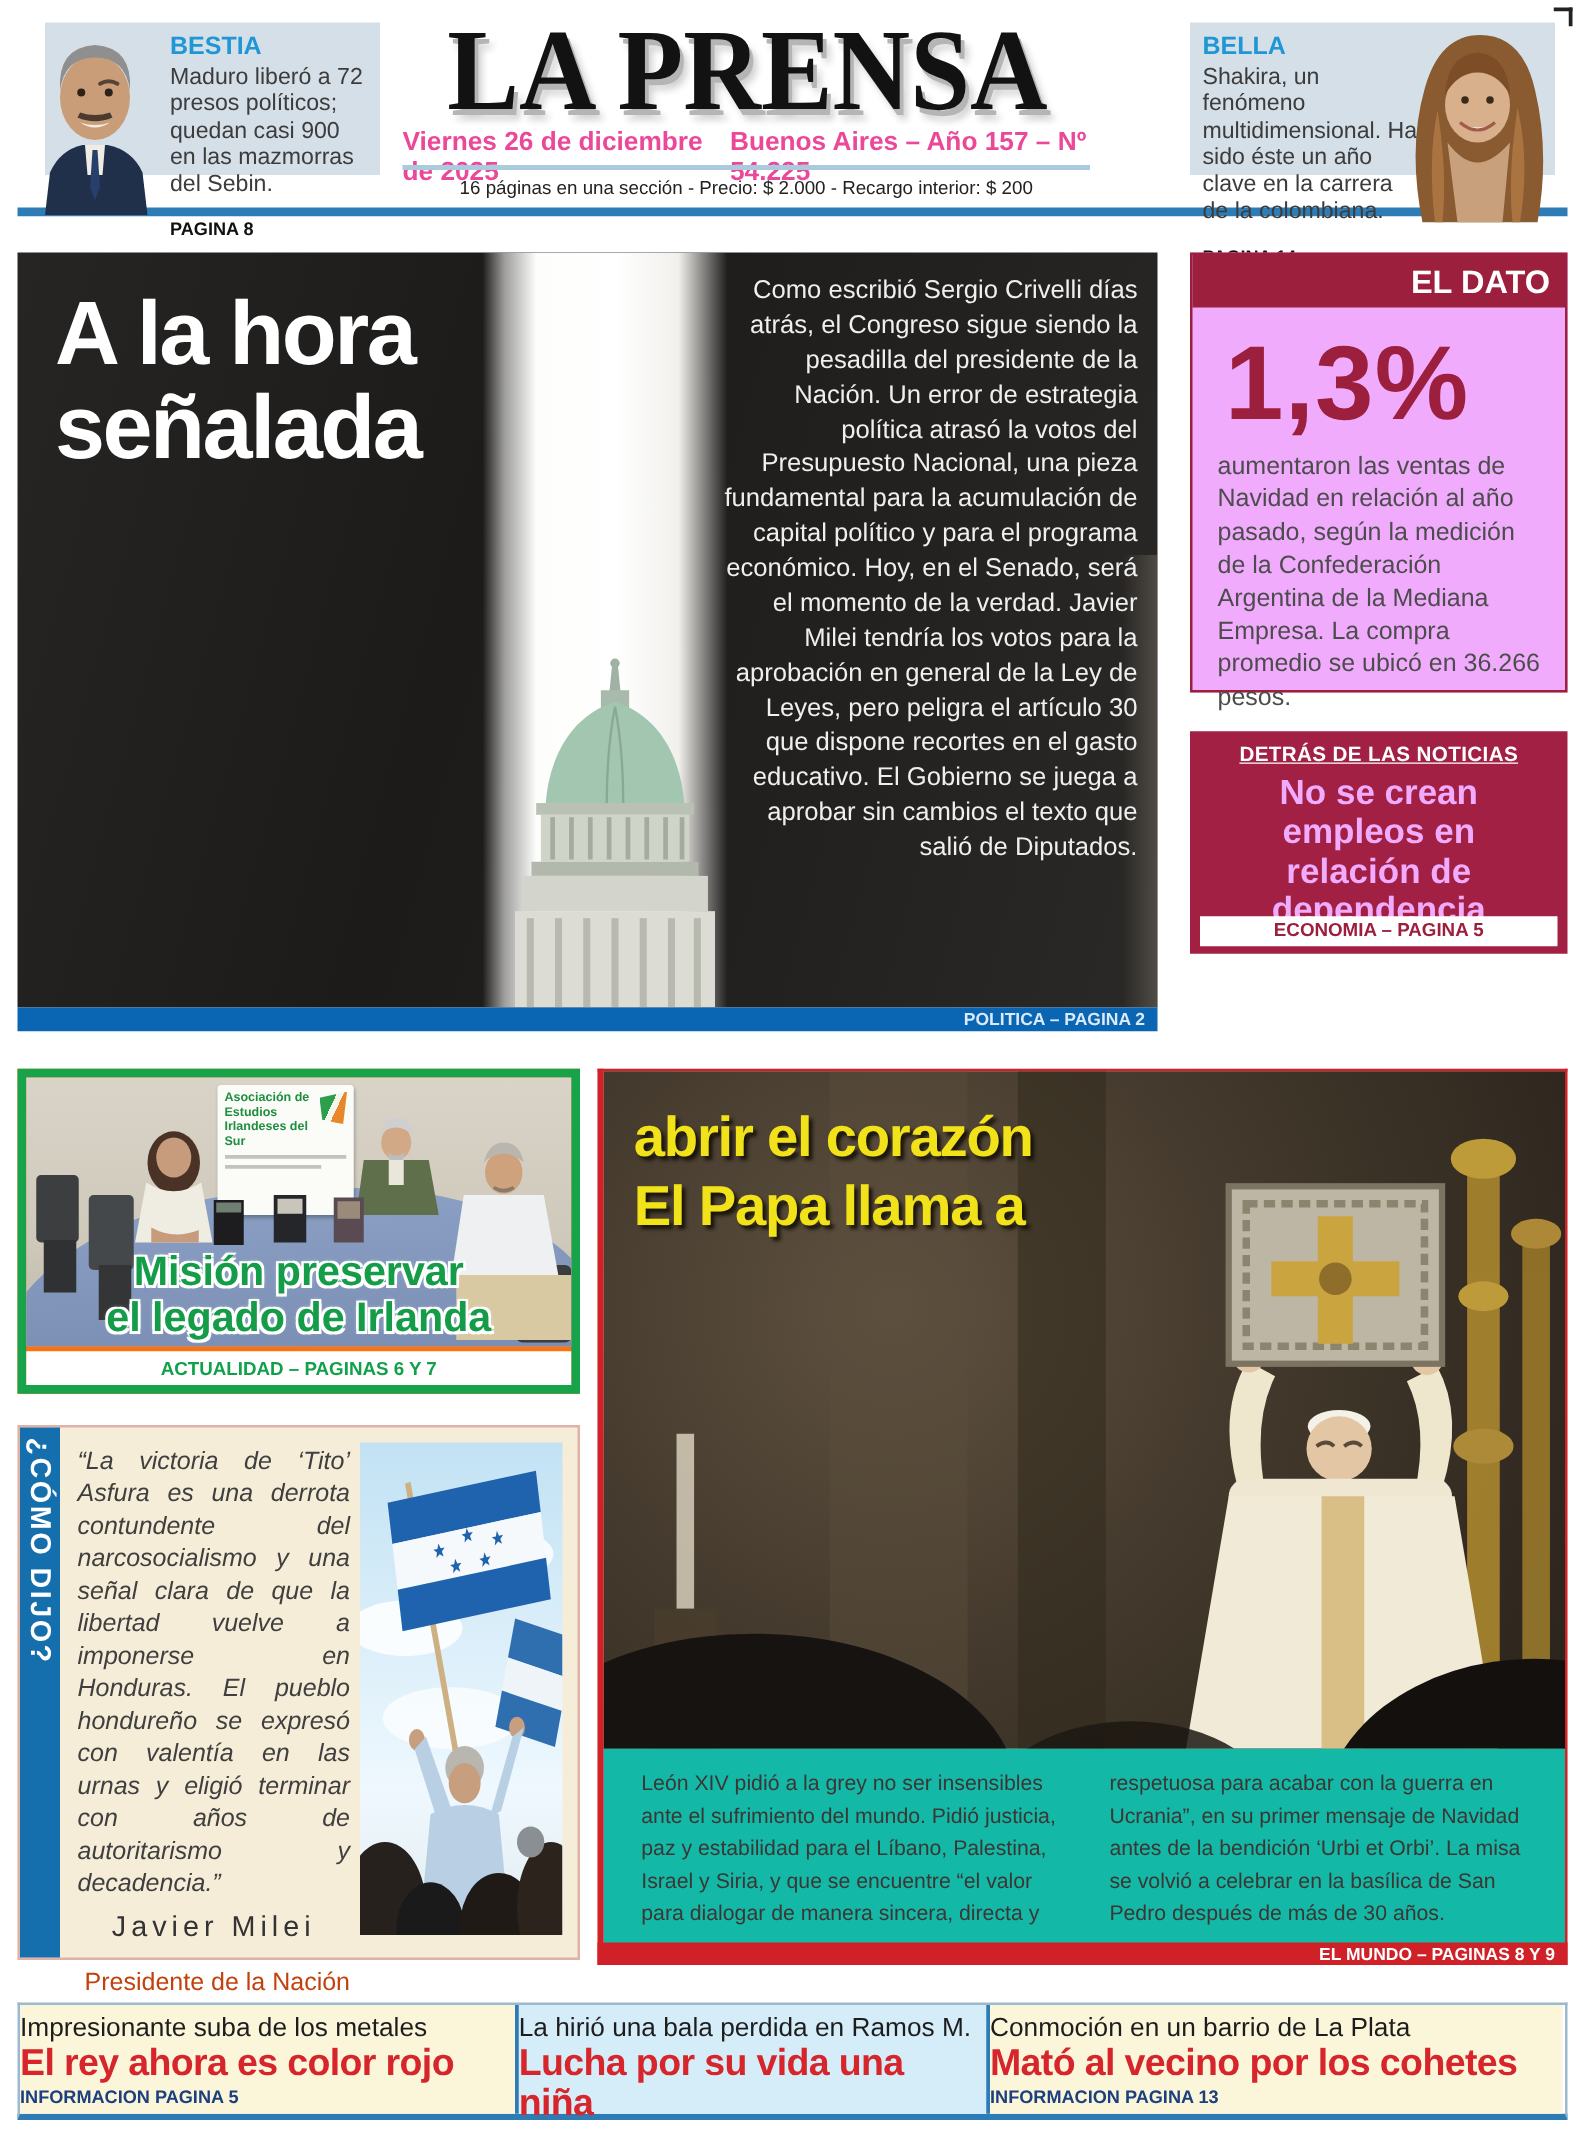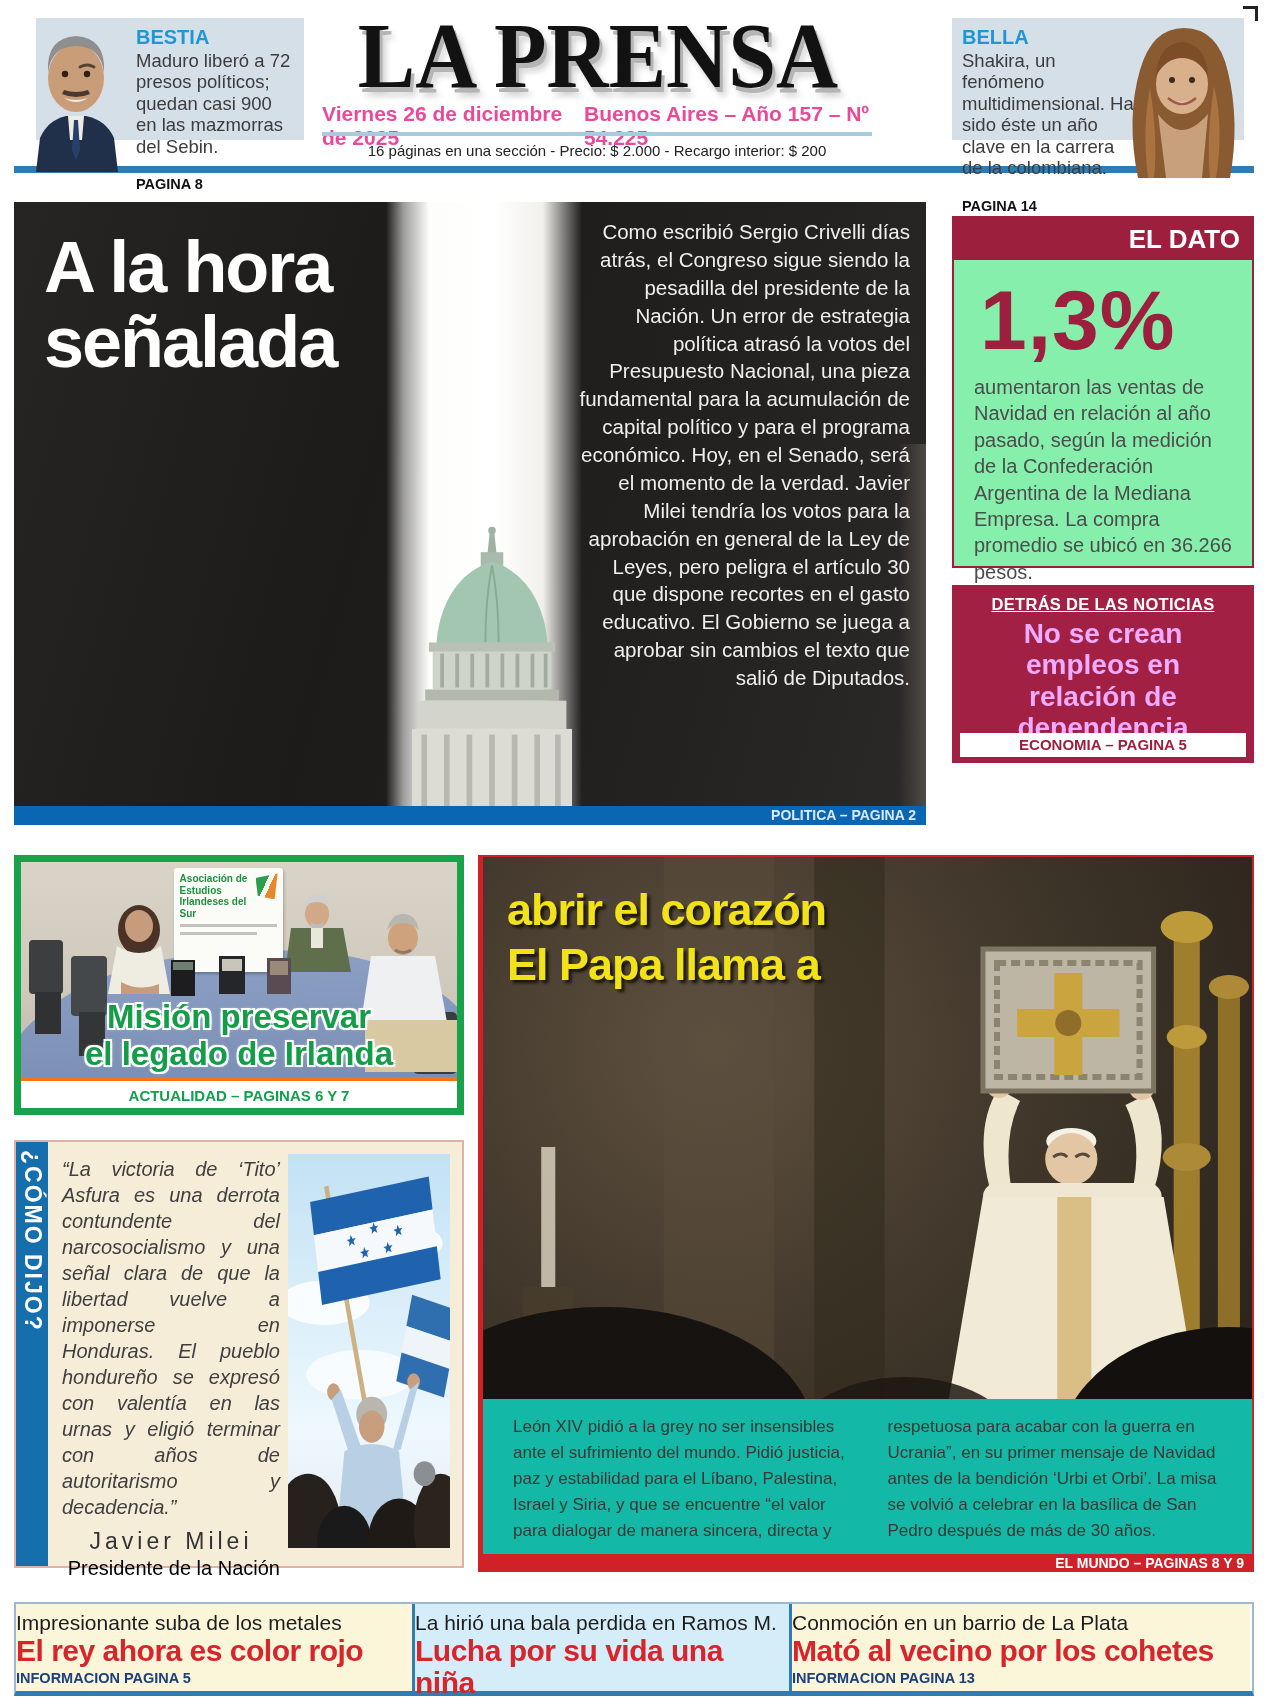--- a/index.html
+++ b/index.html
@@ -44,22 +44,22 @@
   .lead-headline{position:absolute;left:30px;top:28px;color:#fff;font-weight:bold;
                  font-size:72px;line-height:1.04;letter-spacing:-2px}
   .lead-headline span{display:block}
   .lead-body{position:absolute;right:16px;top:16px;width:332px;text-align:right;
              color:#efefef;font-size:20.5px;line-height:1.36}
   .lead-strip{position:absolute;left:14px;top:806px;width:912px;height:19px;background:#0a65b2;
               color:#d9eafc;font-size:14px;font-weight:bold;text-align:right;
               line-height:19px;padding-right:10px}
 
   
-  .eldato{position:absolute;left:952px;top:216px;width:302px;height:352px;
-          border:2px solid #9c1f3d;background:#86efac}
+  .eldato{position:absolute;left:952px;top:202px;width:302px;height:352px;
+          border:2px solid #9c1f3d;background:#f0abfc}
   .eldato-head{height:42px;background:#9c1f3d;color:#fff;font-size:26px;font-weight:bold;
                text-align:right;line-height:42px;padding-right:12px}
   .eldato-figure{font-size:84px;font-weight:bold;color:#9c1f3d;padding:18px 0 6px 26px;
                  line-height:1;letter-spacing:1px}
   .eldato-text{padding:6px 16px 0 20px;font-size:20px;color:#4c4c4c;line-height:1.32}
   .detras{position:absolute;left:952px;top:585px;width:302px;height:178px;background:#a32045;
           padding-top:10px}
   .detras-head{text-align:center;color:#fff;font-size:16.5px;font-weight:bold;
                text-decoration:underline;letter-spacing:.3px}
   .detras-headline{text-align:center;color:#f0abfc;font-size:28px;font-weight:bold;
@@ -110,21 +110,21 @@
   
   .quote{position:absolute;left:14px;top:1140px;width:450px;height:428px;background:#f6edd9;
          border:2px solid #e0b1a6}
   .quote-bar{position:absolute;left:0;top:0;bottom:0;width:32px;background:#156fad;
              display:flex;align-items:flex-start;justify-content:center}
   .quote-bar span{writing-mode:vertical-rl;color:#fff;font-weight:bold;font-size:23px;
                   letter-spacing:2px;margin-top:8px;white-space:nowrap}
   .quote-content{position:absolute;left:46px;top:14px;width:218px}
   .quote-text{font-style:italic;font-size:20px;line-height:26px;color:#3f3f3f;text-align:justify}
   .quote-author{text-align:center;font-size:23px;color:#333;letter-spacing:4px;margin-top:8px}
-  .quote-role{text-align:right;font-size:20px;color:#000000;margin-top:2px}
+  .quote-role{text-align:right;font-size:20px;color:#c2410c;margin-top:20px}
   .quote-photo{position:absolute;left:272px;top:12px;right:12px;bottom:18px;overflow:hidden;
                background:linear-gradient(#c2e2f4,#eef8fe 70%,#e3ecf0)}
   .quote-photo svg{width:100%;height:100%}
 
   
   .bottom{position:absolute;left:14px;top:1602px;width:1240px;height:94px;display:flex;
           border:2px solid #9db9cf;border-bottom:5px solid #2d7cb5}
   .bottom-cell{padding-top:7px}
   .bottom-cell.c1{width:396px;background:#fbf5da}
   .bottom-cell.c2{width:380px;background:#d5edf9;border-left:3px solid #2d7cb5;border-right:3px solid #2d7cb5}

